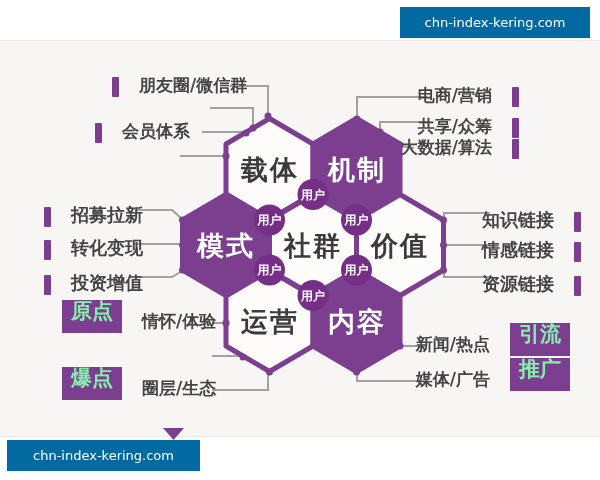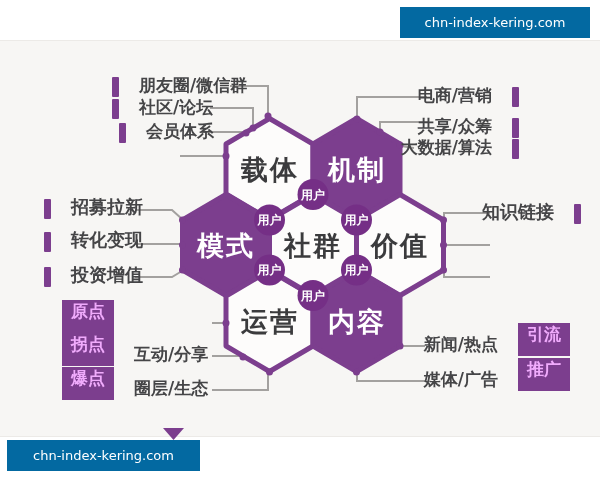--- a/index.html
+++ b/index.html
@@ -21,23 +21,23 @@
   .node { fill:#752f86; }
   .node-label { font:700 12px "DejaVu Sans", sans-serif; fill:#ffffff; text-anchor:middle; }
 
   
   .wire { stroke:#a3a19f; stroke-width:2; fill:none; }
   .dot  { fill:#7c3e8e; }
 
   
   .row { position:absolute; display:flex; align-items:flex-end; gap:20px; height:22px;
          font-size:17px; font-weight:600; color:#454547; white-space:nowrap; }
-  .row.big { font-size:18px; }
+  .row.big { font-size:18px;margin-top:8px; }
   .bar { width:7px; height:20px; background:#7c3e8e; border-radius:1px; flex:0 0 auto; }
-  .tag { background:#7c3e8e; color:#f0abfc; font-size:17px; font-weight:600;
+  .tag { background:#7c3e8e; color:#86efac; font-size:21px; font-weight:600;
          padding:1px 9px 12px 9px; line-height:20px; flex:0 0 auto; }
 
   
   .wm { position:absolute; background:#0369a1; color:#ffffff; font-size:13px; font-weight:400;
         display:flex; align-items:center; justify-content:center; letter-spacing:0px; }
   .wm.top    { left:400px; top:7px;   width:190px; height:31px; }
   .wm.bottom { left:7px;   top:440px; width:193px; height:31px; }
 </style>
 </head>
 <body>
@@ -125,25 +125,21 @@
       <text class="node-label" x="313" y="300">用户</text>
     </g>
 
     <polygon points="163,428 184,428 173.5,440" fill="#7c3e8e"></polygon>
   </svg>
 
   <div class="row" style="left:112px; top:75px">
     <span class="bar"></span>
     <span>朋友圈/微信群</span>
   </div>
-  <div class="row" style="left:112px; top:97px">
-    <span class="bar"></span>
-    <span>社区/论坛</span>
-  </div>
-  <div class="row" style="left:119px; top:121px">
+  <div class="row" style="left:95px; top:121px">
     <span class="bar"></span>
     <span>会员体系</span>
   </div>
 
   <div class="row" style="right:81px; top:85px">
     <span>电商/营销</span>
     <span class="bar"></span>
   </div>
   <div class="row" style="right:81px; top:116px">
     <span>共享/众筹</span>
@@ -164,27 +160,32 @@
   </div>
   <div class="row big" style="left:44px; top:265px">
     <span class="bar"></span>
     <span>投资增值</span>
   </div>
 
   <div class="row big" style="right:19px; top:202px">
     <span>知识链接</span>
     <span class="bar"></span>
   </div>
+  <div class="row big" style="right:19px; top:232px">
+    <span>情感链接</span>
+    <span class="bar"></span>
+  </div>
+  <div class="row big" style="right:19px; top:266px">
+    <span>资源链接</span>
+    <span class="bar"></span>
+  </div>
 
   <div class="row" style="left:62px; top:311px">
     <span class="tag">原点</span>
-  </div>
-  <div class="row" style="left:62px; top:344px">
-    <span class="tag">拐点</span>
-    <span>互动/分享</span>
+    <span>情怀/体验</span>
   </div>
   <div class="row" style="left:62px; top:378px">
     <span class="tag">爆点</span>
     <span>圈层/生态</span>
   </div>
 
   <div class="row" style="right:30px; top:369px">
     <span>媒体/广告</span>
     <span class="tag">推广</span>
   </div>

